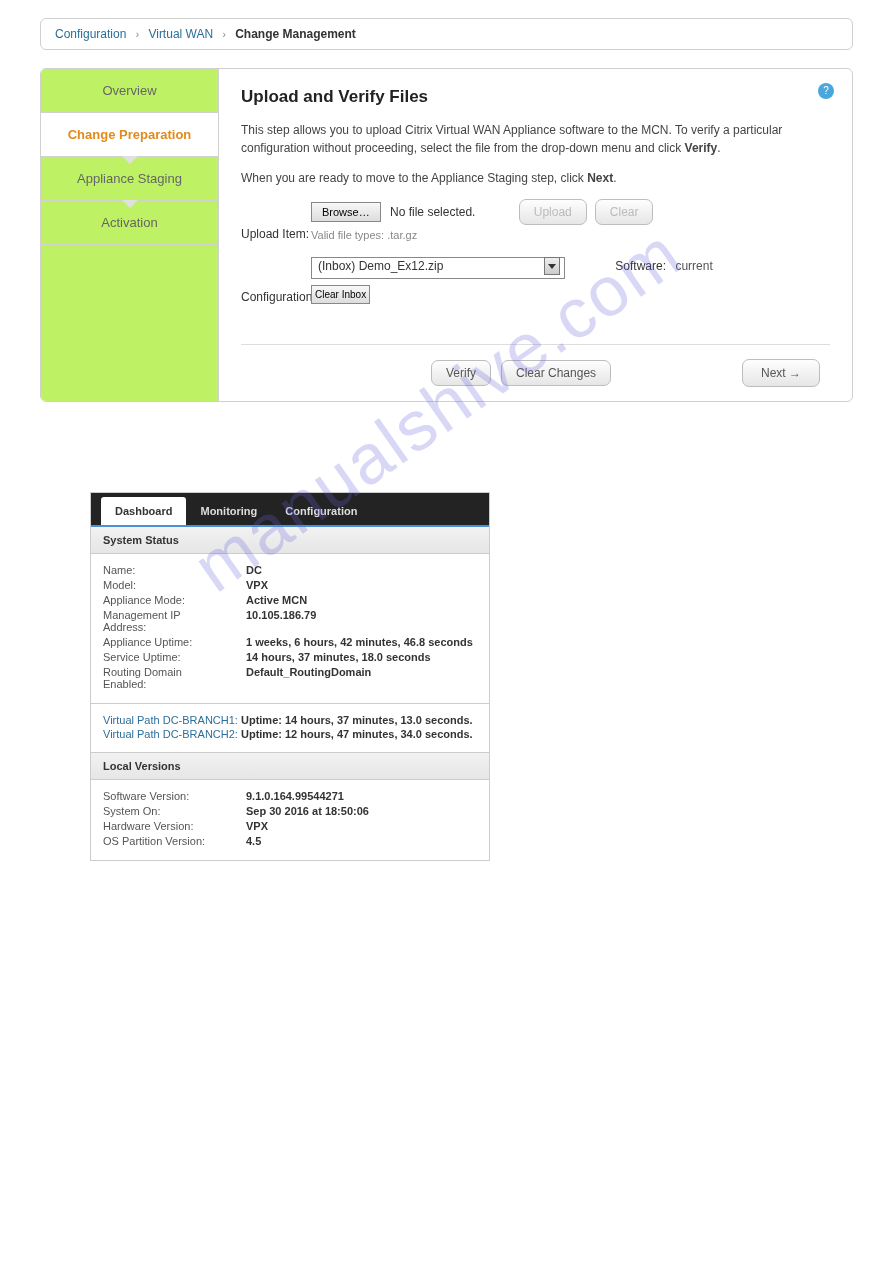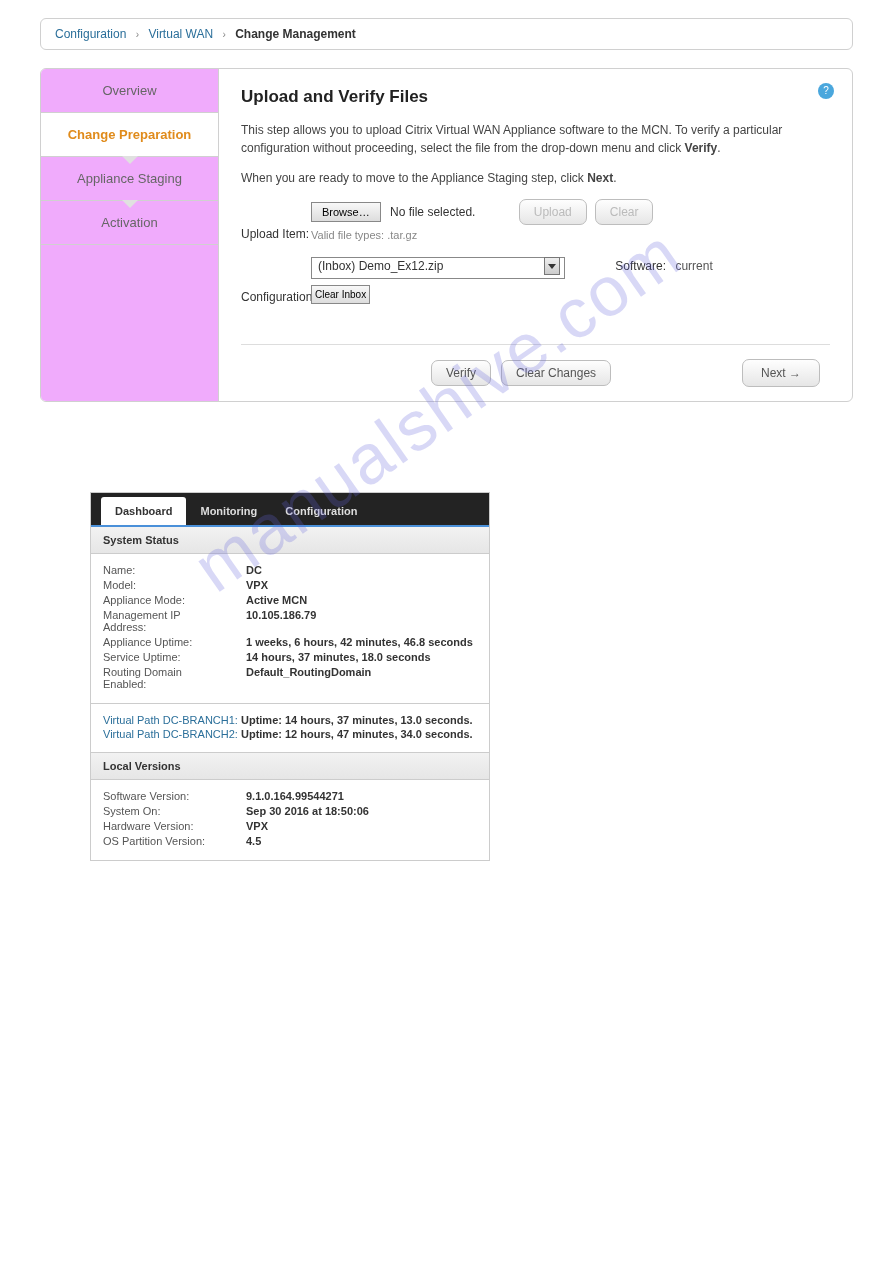--- a/index.html
+++ b/index.html
@@ -6,21 +6,21 @@
   body { font-family: Arial, Helvetica, sans-serif; background: #fff; font-size: 12px; color: #333; }
 
   
   .page-wrap { padding: 18px 40px; width: 893px; }
   .breadcrumb { border: 1px solid #d0d0d0; border-radius: 6px; padding: 8px 14px; margin-bottom: 18px; font-size: 12px; }
   .breadcrumb a { color: #2b6f9a; text-decoration: none; }
   .breadcrumb .sep { color: #888; margin: 0 6px; font-size: 10px; }
   .breadcrumb .current { color: #333; font-weight: bold; }
 
   .wizard { display: flex; border: 1px solid #d0d0d0; border-radius: 6px; overflow: hidden; }
-  .sidebar { width: 178px; background: #f0abfc; border-right: 1px solid #d0d0d0; }
+  .sidebar { width: 178px; background: #bef264; border-right: 1px solid #d0d0d0; }
   .step { text-align: center; padding: 14px 6px; border-bottom: 1px solid #d0d0d0; color: #666; font-size: 13px; position: relative; }
   .step.active { background: #fff; color: #e08b1b; font-weight: bold; border-bottom: 1px solid #d0d0d0; }
   .step.arrow::after { content:''; position:absolute; bottom:-8px; left:50%; transform:translateX(-50%); width:0;height:0;border-left:8px solid transparent;border-right:8px solid transparent;border-top:8px solid #e0e0e0; z-index:2; }
   .step:first-child { border-bottom:1px solid #d0d0d0; }
 
   .main { flex:1; padding: 18px 22px 14px 22px; position:relative; }
   .main h2 { font-size: 17px; font-weight: bold; margin-bottom: 14px; color:#222;}
   .help-icon { position:absolute; top:14px; right:18px; width:16px;height:16px;border-radius:50%;background:#4aa7dd;color:#fff;font-size:10px;text-align:center;line-height:16px;cursor:pointer;}
   .desc { font-size:12px; color:#444; line-height:1.5; margin-bottom:12px; }
   .desc b { font-weight:bold; }

